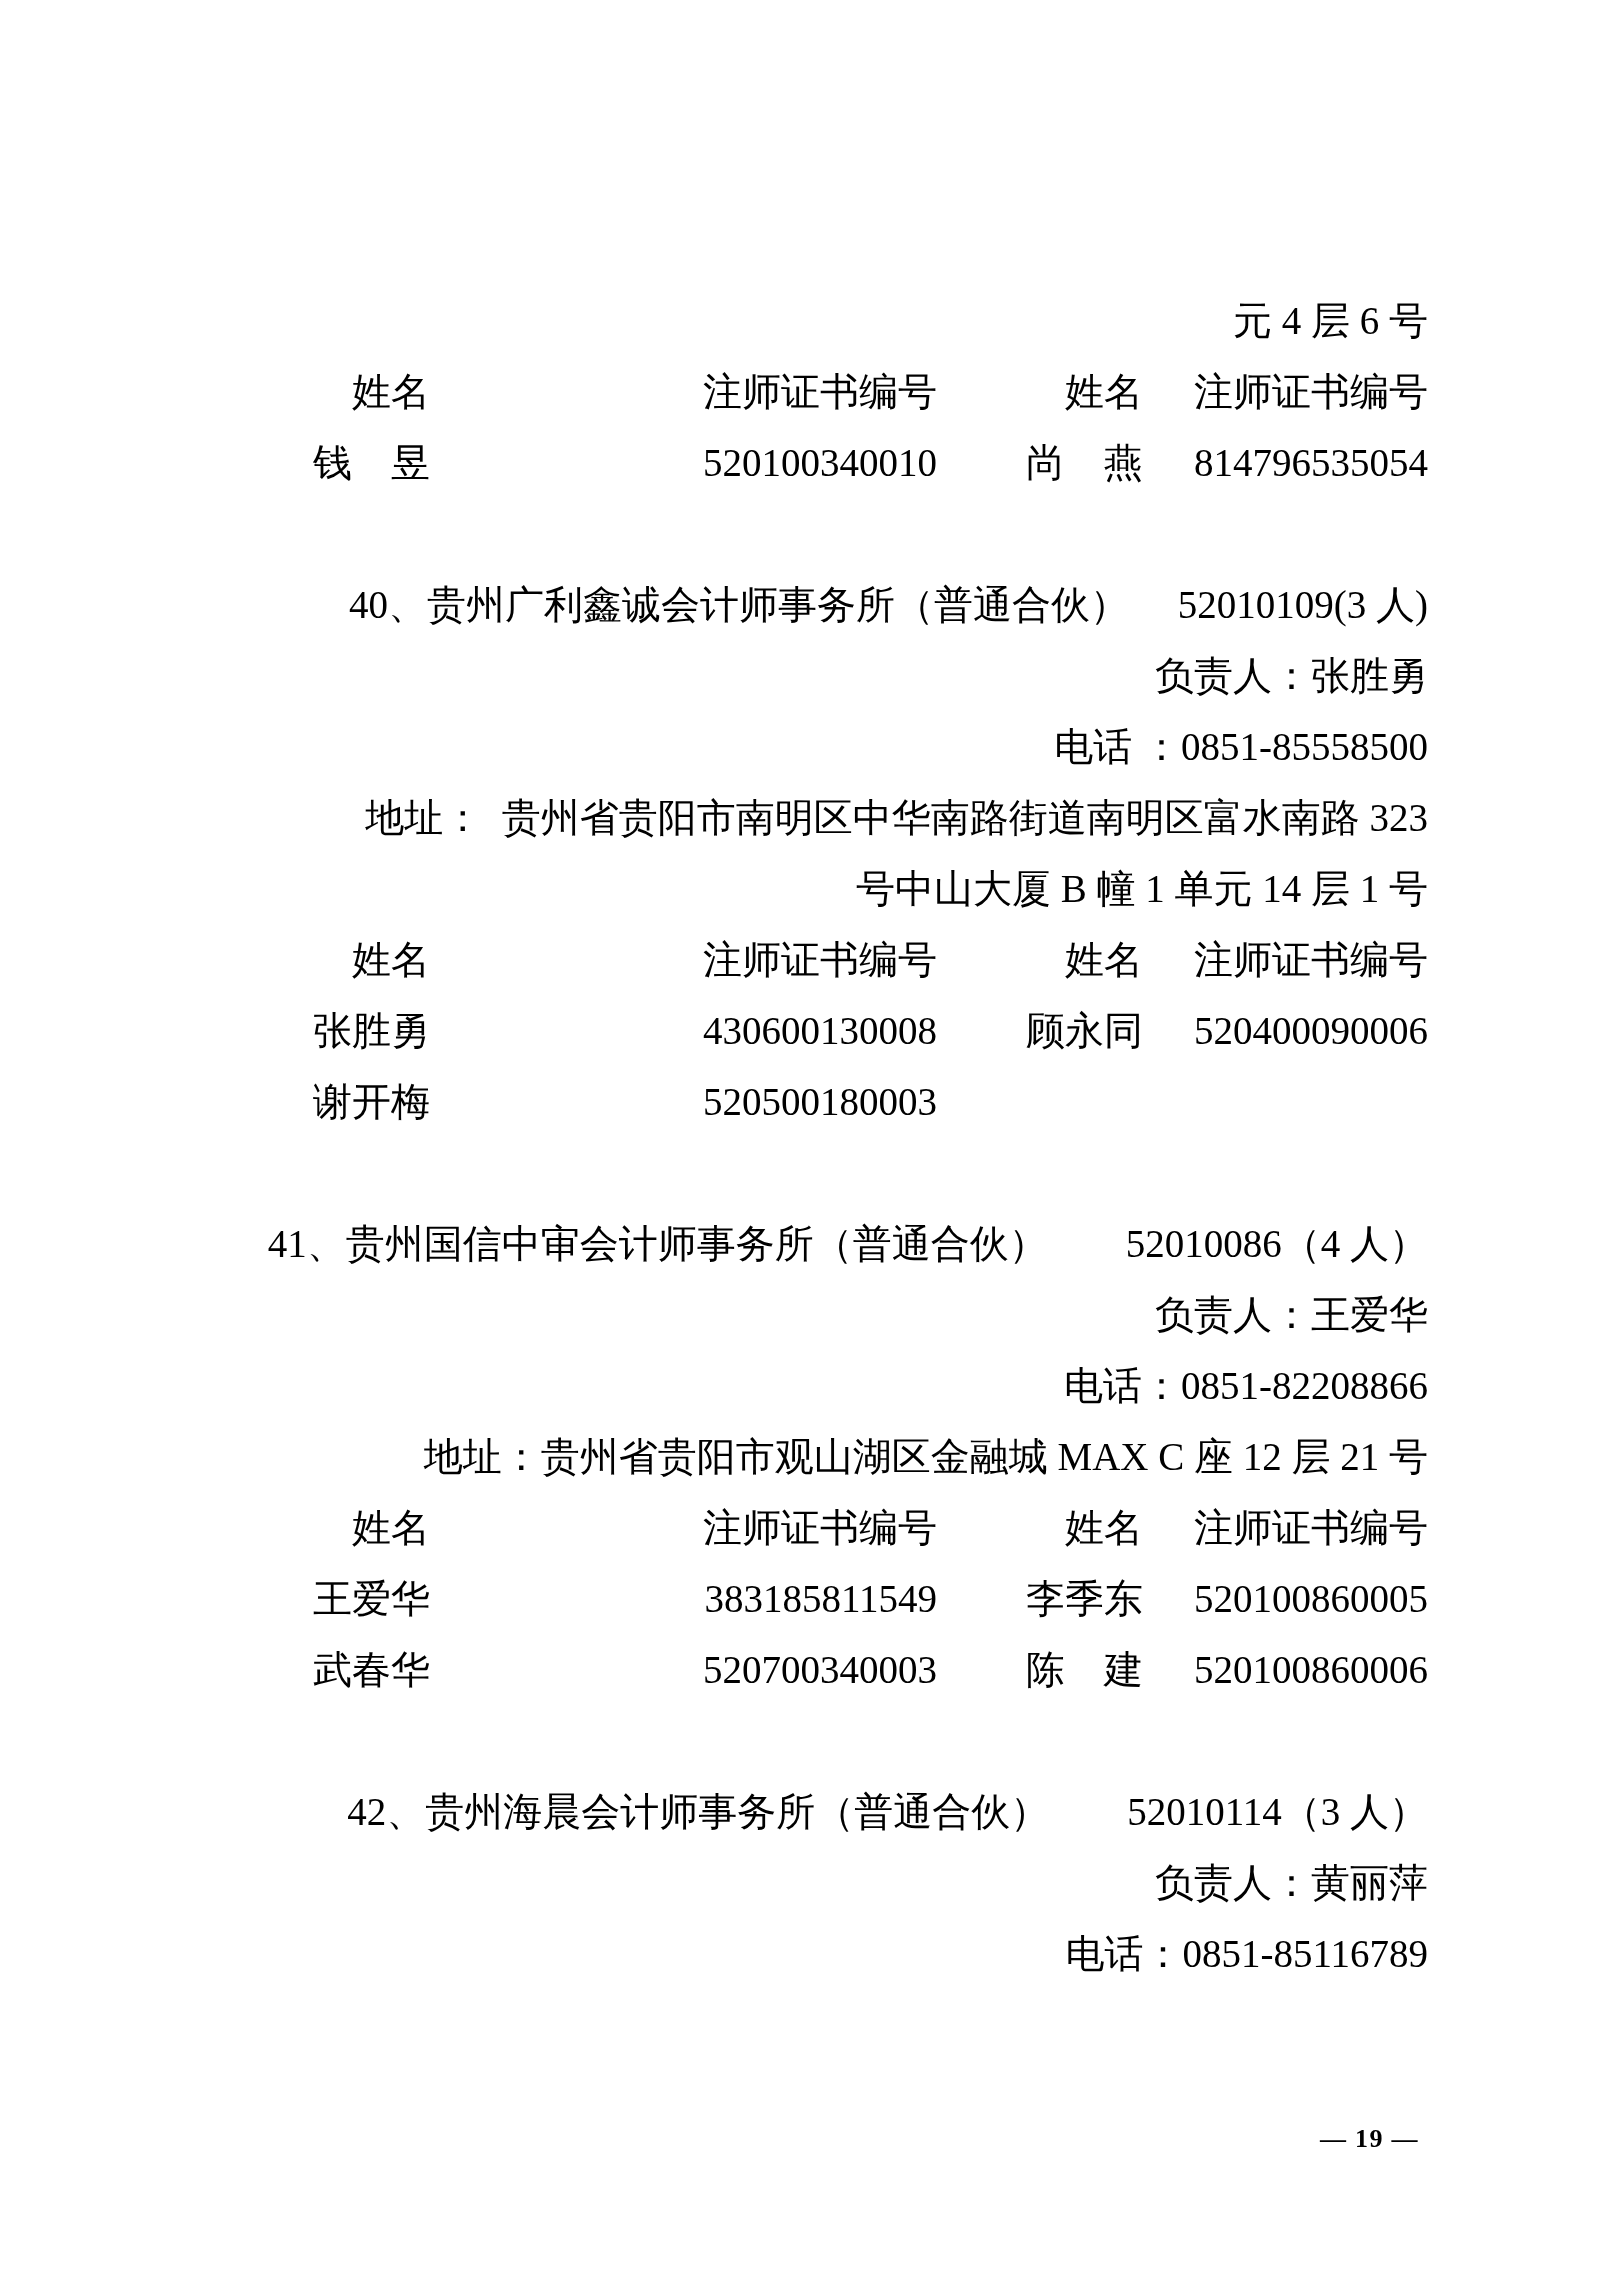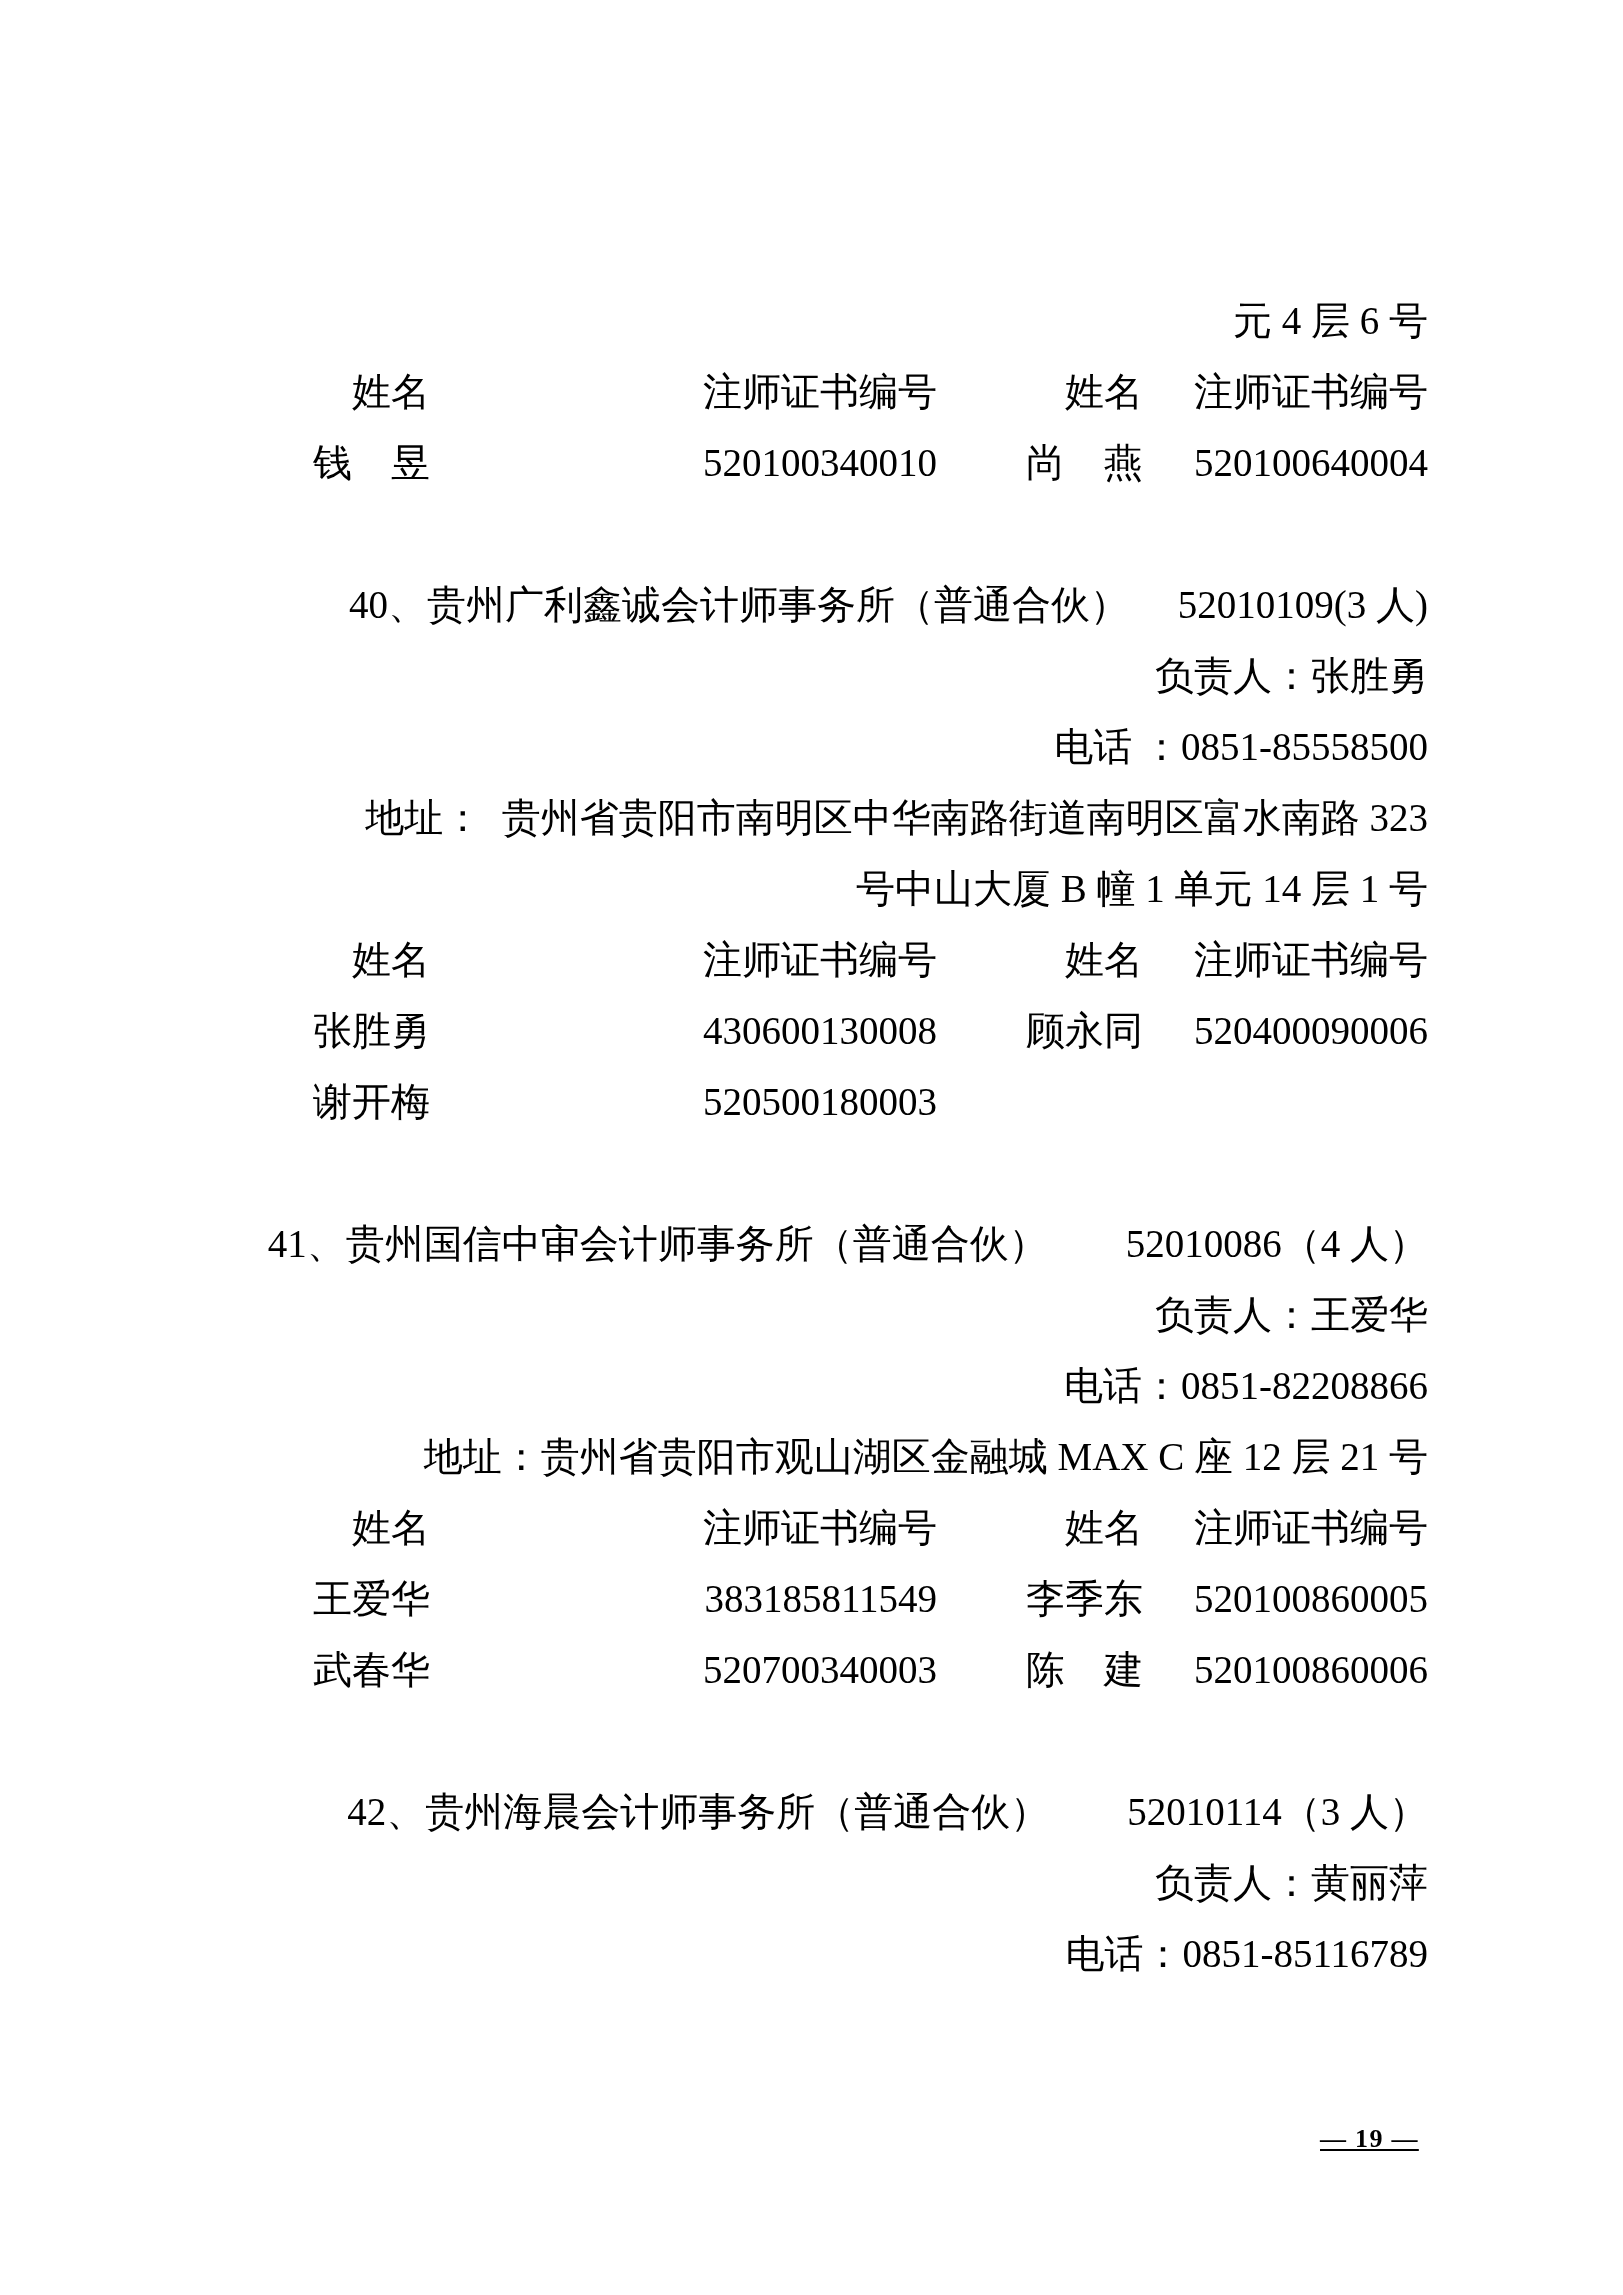--- a/index.html
+++ b/index.html
@@ -44,42 +44,41 @@
   .col-c2 { flex: 1; }
   .hdr-indent { padding-left: 21.6px; box-sizing: border-box; }
   .page-number {
     position: absolute;
     top: 2124px;
     left: 1320px;
     font-size: 26px;
     font-weight: bold;
     white-space: pre;
     letter-spacing: 1.3px;
-    text-decoration: underline;
   }
 </style>
 </head>
 <body>
 
 <div class="content">
 
   <div class="continuation">
     <div class="line">元 4 层 6 号</div>
     <div class="member-table">
       <div class="mrow">
         <span class="col-n1 hdr-indent">姓名</span>
         <span class="col-c1">注师证书编号</span>
         <span class="col-n2 hdr-indent">姓名</span>
         <span class="col-c2">注师证书编号</span>
       </div>
       <div class="mrow">
         <span class="col-n1">钱　昱</span>
         <span class="col-c1">520100340010</span>
         <span class="col-n2">尚　燕</span>
-        <span class="col-c2">520100640004</span>
+        <span class="col-c2">814796535054</span>
       </div>
     </div>
   </div>
 
   <div class="firm">
     <div class="line">40、贵州广利鑫诚会计师事务所（普通合伙）　 52010109(3 人)</div>
     <div class="line">负责人：张胜勇</div>
     <div class="line">电话 ：0851-85558500</div>
     <div class="line">地址：  贵州省贵阳市南明区中华南路街道南明区富水南路 323</div>
     <div class="line">号中山大厦 B 幢 1 单元 14 层 1 号</div>

